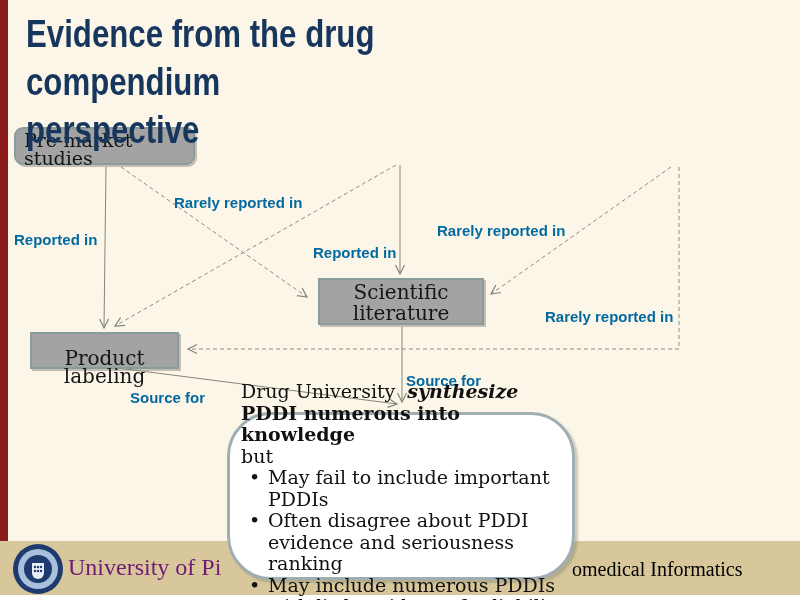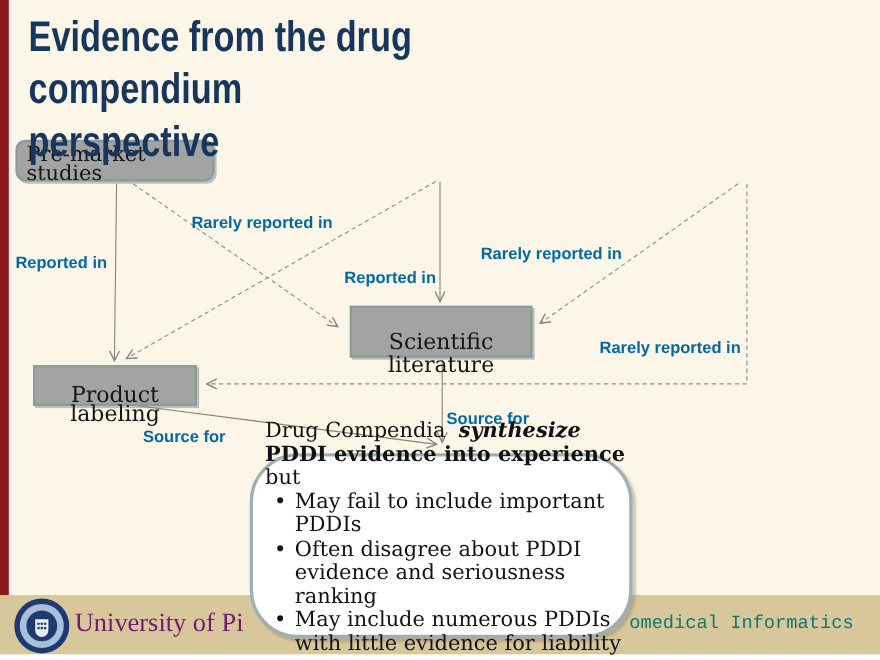--- a/index.html
+++ b/index.html
@@ -36,22 +36,22 @@
   .lead-em{margin-left:12px;font-style:italic;}
   .brow{display:flex;}
   .brow .dot{width:19px;padding-left:8px;flex:none;}
   .brow .btxt{flex:1;}
 
   .footer{position:absolute;left:0;top:541px;width:800px;height:54px;background:#D8C79B;z-index:0;}
   .footer-bottom{position:absolute;left:0;top:595px;width:800px;height:5px;background:#FFFFFF;z-index:0;}
   .seal{position:absolute;left:12px;top:543px;z-index:1;}
   .footer-left{position:absolute;left:68px;top:554px;font-family:"Liberation Serif",serif;
                font-size:24px;color:#701a75;z-index:1;white-space:nowrap;}
-  .footer-right{position:absolute;left:572px;top:558px;font-family:Liberation Mono, monospace;
-                font-size:17px;color:#0f766e;z-index:6;white-space:nowrap;}
+  .footer-right{position:absolute;left:572px;top:558px;font-family:Liberation Serif, serif;
+                font-size:20px;color:#000000;z-index:6;white-space:nowrap;}
 </style>
 </head>
 <body>
 
 <div class="stage">
 
   <div class="accent-bar"></div>
 
   <div class="title">Evidence from the drug compendium perspective</div>
 
@@ -65,35 +65,35 @@
     <line x1="121" y1="167" x2="307" y2="297" stroke="#8D8D83" stroke-width="1" stroke-dasharray="4,3" marker-end="url(#arrow)"></line>
     <line x1="400" y1="165" x2="400" y2="274" stroke="#85857B" stroke-width="1" marker-end="url(#arrow)"></line>
     <line x1="396" y1="165" x2="115" y2="326" stroke="#8D8D83" stroke-width="1" stroke-dasharray="4,3" marker-end="url(#arrow)"></line>
     <line x1="671" y1="167" x2="491" y2="294" stroke="#8D8D83" stroke-width="1" stroke-dasharray="4,3" marker-end="url(#arrow)"></line>
     <polyline points="679,167 679,349 188,349" fill="none" stroke="#8D8D83" stroke-width="1" stroke-dasharray="4,3" marker-end="url(#arrow)"></polyline>
     <line x1="118" y1="368" x2="397" y2="404" stroke="#85857B" stroke-width="1" marker-end="url(#arrow)"></line>
     <line x1="402" y1="327" x2="402" y2="402" stroke="#85857B" stroke-width="1" marker-end="url(#arrow)"></line>
   </svg>
 
   <div class="node rounded lefttext" style="left:14px;top:127px;width:181px;height:38px;">Pre-market studies</div>
-  <div class="node center" style="left:318px;top:278px;width:166px;height:47px;font-size:20px;line-height:21px;padding-top:20px;">Scientific literature</div>
+  <div class="node center" style="left:318px;top:278px;width:166px;height:47px;font-size:20px;line-height:21px;padding-top:2px;">Scientific literature</div>
   <div class="node center" style="left:30px;top:332px;width:149px;height:37px;font-size:20px;line-height:18px;padding-top:15px;">Product labeling</div>
 
   <span class="lbl" style="left:14px;top:231px;">Reported in</span>
   <span class="lbl" style="left:174px;top:194px;">Rarely reported in</span>
   <span class="lbl" style="left:313px;top:244px;">Reported in</span>
   <span class="lbl" style="left:437px;top:222px;">Rarely reported in</span>
   <span class="lbl" style="left:545px;top:308px;">Rarely reported in</span>
   <span class="lbl" style="left:130px;top:389px;">Source for</span>
   <span class="lbl" style="left:406px;top:372px;">Source for</span>
 
   <div class="bubble"></div>
   <div class="bubble-text">
-    <div><span>Drug Compendia</span><span class="em lead-em">synthesize</span></div>
-    <div class="em">PDDI evidence into experience</div>
+    <div><span>Drug University</span><span class="em lead-em">synthesize</span></div>
+    <div class="em">PDDI numerous into knowledge</div>
     <div>but</div>
     <div class="brow">
       <span class="dot">•</span>
       <span class="btxt">May fail to include important PDDIs</span>
     </div>
     <div class="brow">
       <span class="dot">•</span>
       <span class="btxt">Often disagree about PDDI evidence and seriousness ranking</span>
     </div>
     <div class="brow">

